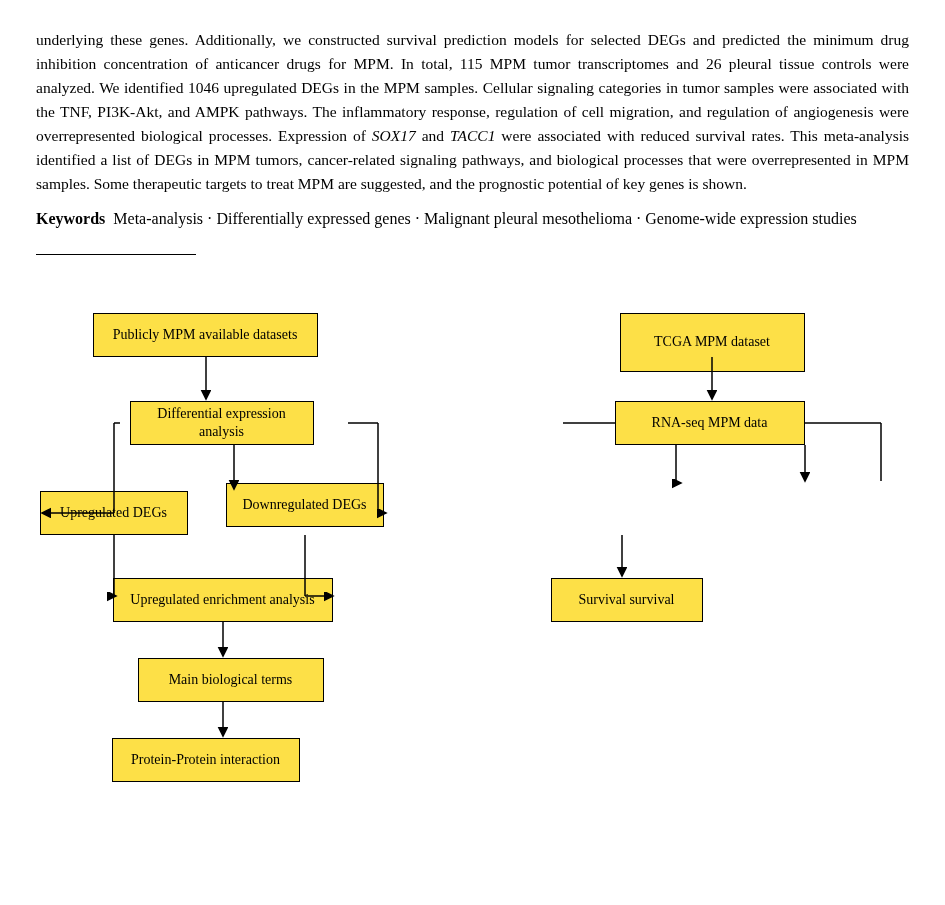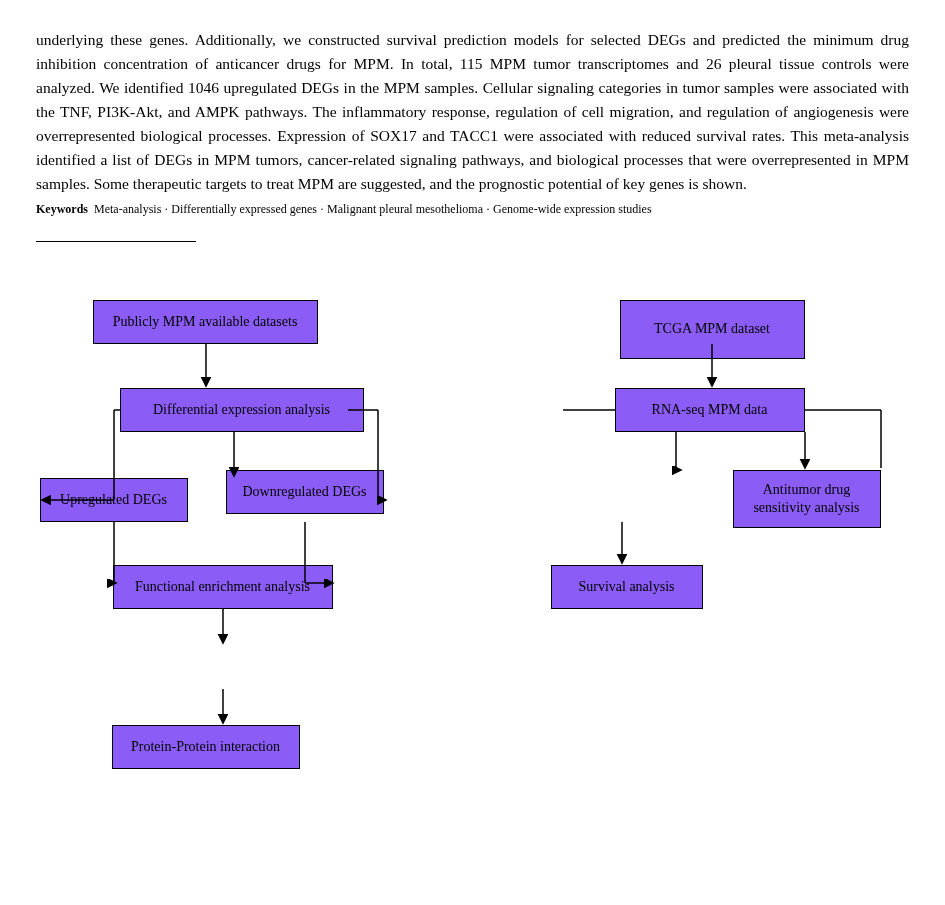--- a/index.html
+++ b/index.html
@@ -16,25 +16,25 @@
     .abstract-text {
       text-align: justify;
       line-height: 1.55;
       font-size: 15.5px;
     }
 
     .abstract-text p {
       margin-bottom: 0;
     }
 
-    .italic { }
+    .italic { font-style: italic; }
 
     .keywords {
-      margin-top: 4px;
-      font-size: 12px;
+      margin-top: 11px;
+      font-size: 16px;
       line-height: 1.55;
     }
 
     .keywords-label {
       font-weight: bold;
     }
 
     .divider {
       border: none;
       border-top: 1.5px solid #000;
@@ -46,21 +46,21 @@
     .flowchart {
       position: relative;
       width: 870px;
       height: 390px;
       margin: 0 auto;
     }
 
     .fc-box {
       position: absolute;
       border: 1.5px solid #000;
-      background: #8b5cf6;
+      background: #fde047;
       text-align: center;
       display: flex;
       align-items: center;
       justify-content: center;
       font-size: 14px;
       line-height: 1.3;
       padding: 6px 10px;
     }
 
     
@@ -108,49 +108,49 @@
 <div class="flowchart">
 
   <div class="fc-box" style="left:55px; top:30px; width:225px; height:44px;">
     Publicly MPM available datasets
   </div>
 
   <div class="fc-box" style="left:582px; top:30px; width:185px; height:59px;">
     TCGA MPM dataset
   </div>
 
-  <div class="fc-box" style="left:82px; top:118px; width:244px; height:44px;">
+  <div class="fc-box" style="left:92px; top:118px; width:184px; height:44px;">
     Differential expression analysis
   </div>
 
   <div class="fc-box" style="left:577px; top:118px; width:190px; height:44px;">
     RNA-seq MPM data
   </div>
 
   <div class="fc-box" style="left:2px; top:208px; width:148px; height:44px;">
     Upregulated DEGs
   </div>
 
   <div class="fc-box" style="left:188px; top:200px; width:158px; height:44px;">
     Downregulated DEGs
   </div>
 
 
-  <div class="fc-box" style="left:695px; top:200px; width:148px; height:58px; line-height:1.3;">
-    Antitumor drug<br>sensitivity analysis
-  </div>
 
   <div class="fc-box" style="left:75px; top:295px; width:220px; height:44px;">
-    Functional enrichment analysis
+    Upregulated enrichment analysis
   </div>
 
   <div class="fc-box" style="left:513px; top:295px; width:152px; height:44px;">
-    Survival analysis
+    Survival survival
   </div>
 
+  <div class="fc-box" style="left:100px; top:375px; width:186px; height:44px;">
+    Main biological terms
+  </div>
 
   <div class="fc-box" style="left:74px; top:455px; width:188px; height:44px;text-align:center;">
     Protein-Protein interaction
   </div>
 
   <svg class="fc-svg">
     <defs>
       <marker id="arr" markerWidth="8" markerHeight="8" refX="6" refY="3" orient="auto">
         <polygon points="0 0, 6 3, 0 6" fill="#000"></polygon>
       </marker>

